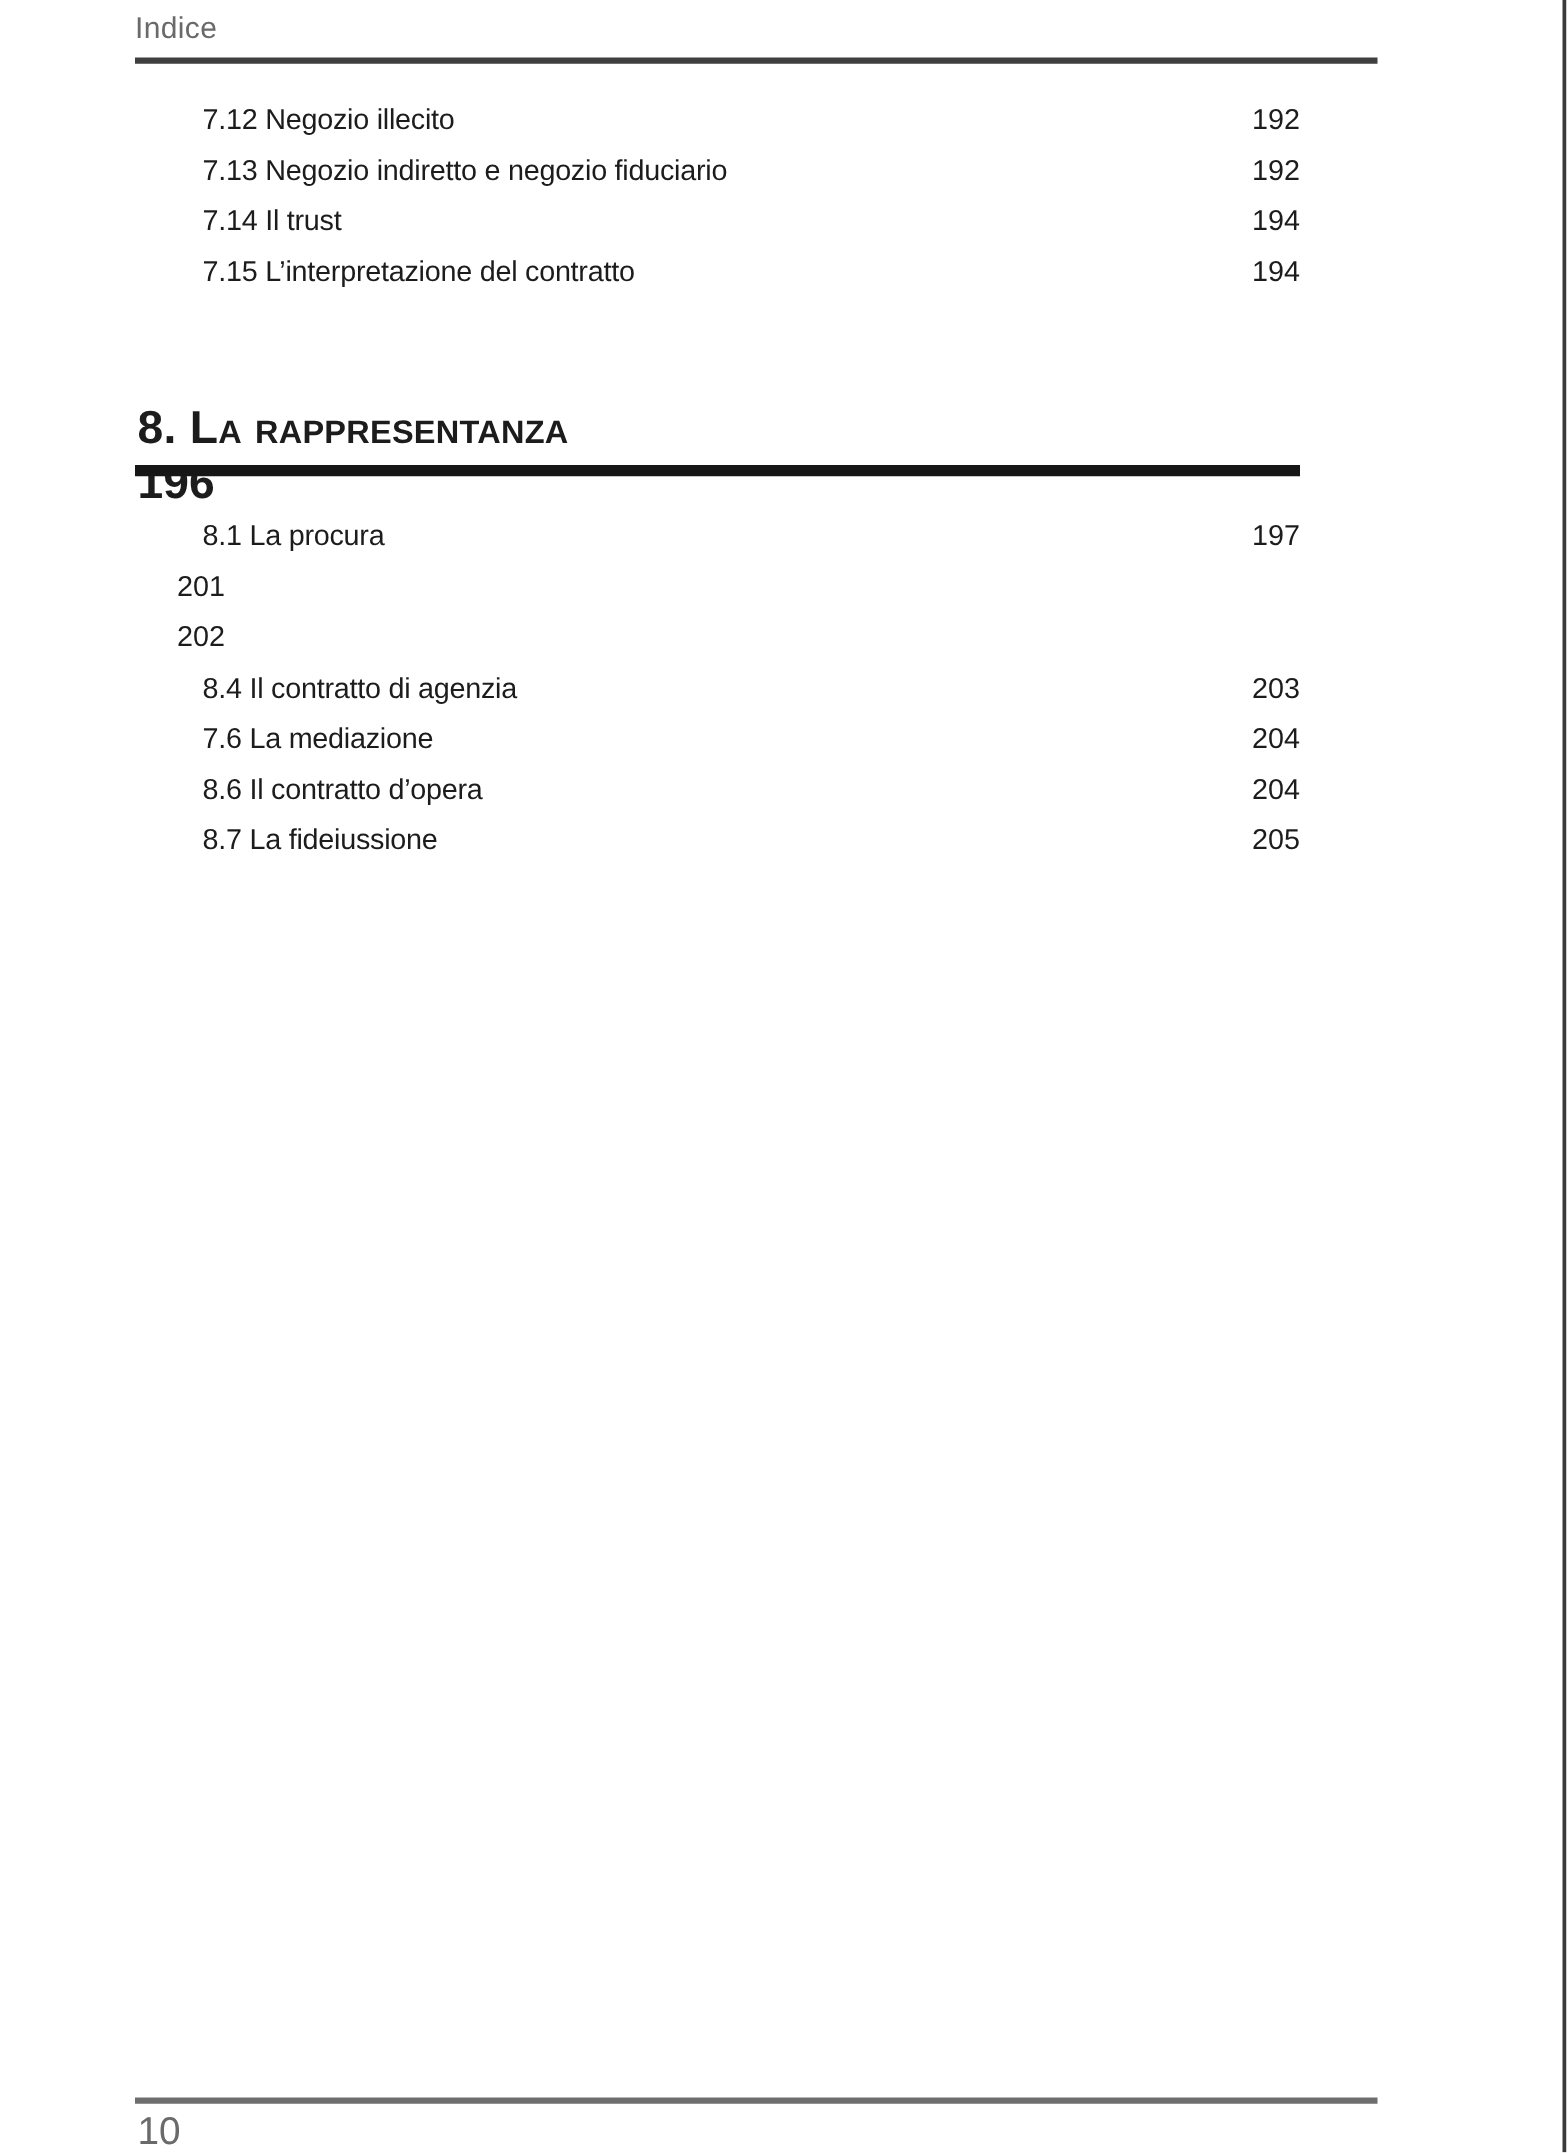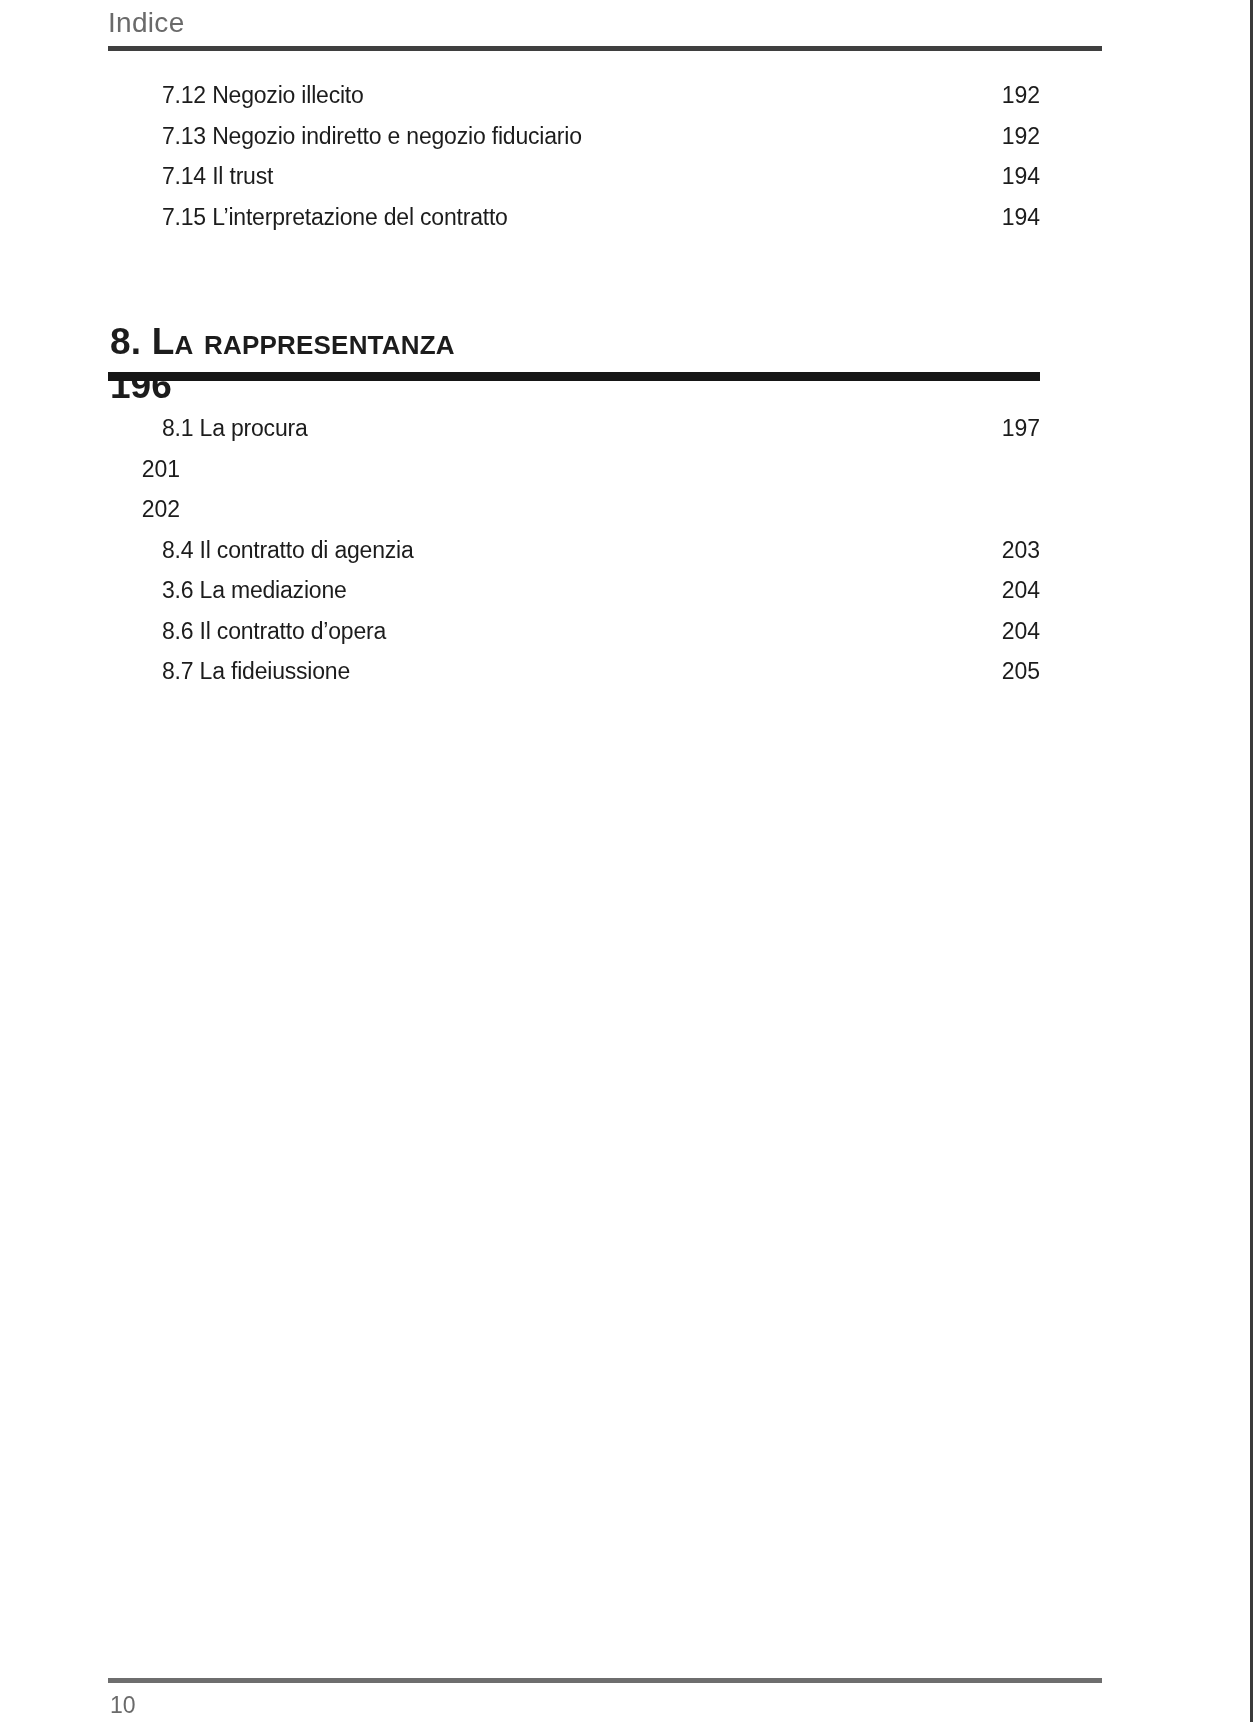--- a/index.html
+++ b/index.html
@@ -21,21 +21,21 @@
     top: 0;
     left: 1250px;
     width: 3px;
     height: 1722px;
     background: var(--border-color, #3b3b3b);
   }
   .running-header-title {
     position: absolute;
     left: 108px;
     top: 6px;
-    font-size: 28px;
+    font-size: 24px;
     line-height: 34px;
     color: var(--muted-color, #6a6a6a);
     letter-spacing: 0.3px;
   }
   .running-header-rule {
     position: absolute;
     left: 108px;
     top: 46px;
     width: 994px;
     height: 5px;
@@ -97,21 +97,21 @@
     left: 108px;
     top: 1678px;
     width: 994px;
     height: 5px;
     background: var(--footer-rule-color, #6e6e6e);
   }
   .running-footer-page {
     position: absolute;
     left: 110px;
     top: 1688px;
-    font-size: 23px;
+    font-size: 31px;
     line-height: 34px;
     color: var(--muted-color, #6a6a6a);
   }
 </style>
 </head>
 <body>
 
 <div class="page">
 
   <div class="running-header-title">Indice</div>
@@ -162,21 +162,21 @@
       <div class="toc-row">
         <span class="toc-page">202</span>
       </div>
 
       <div class="toc-row">
         <span class="toc-label">8.4 Il contratto di agenzia</span>
         <span class="toc-page">203</span>
       </div>
 
       <div class="toc-row">
-        <span class="toc-label">3.6 La mediazione</span>
+        <span class="toc-label">7.6 La mediazione</span>
         <span class="toc-page">204</span>
       </div>
 
       <div class="toc-row">
         <span class="toc-label">8.6 Il contratto d’opera</span>
         <span class="toc-page">204</span>
       </div>
 
       <div class="toc-row">
         <span class="toc-label">8.7 La fideiussione</span>

